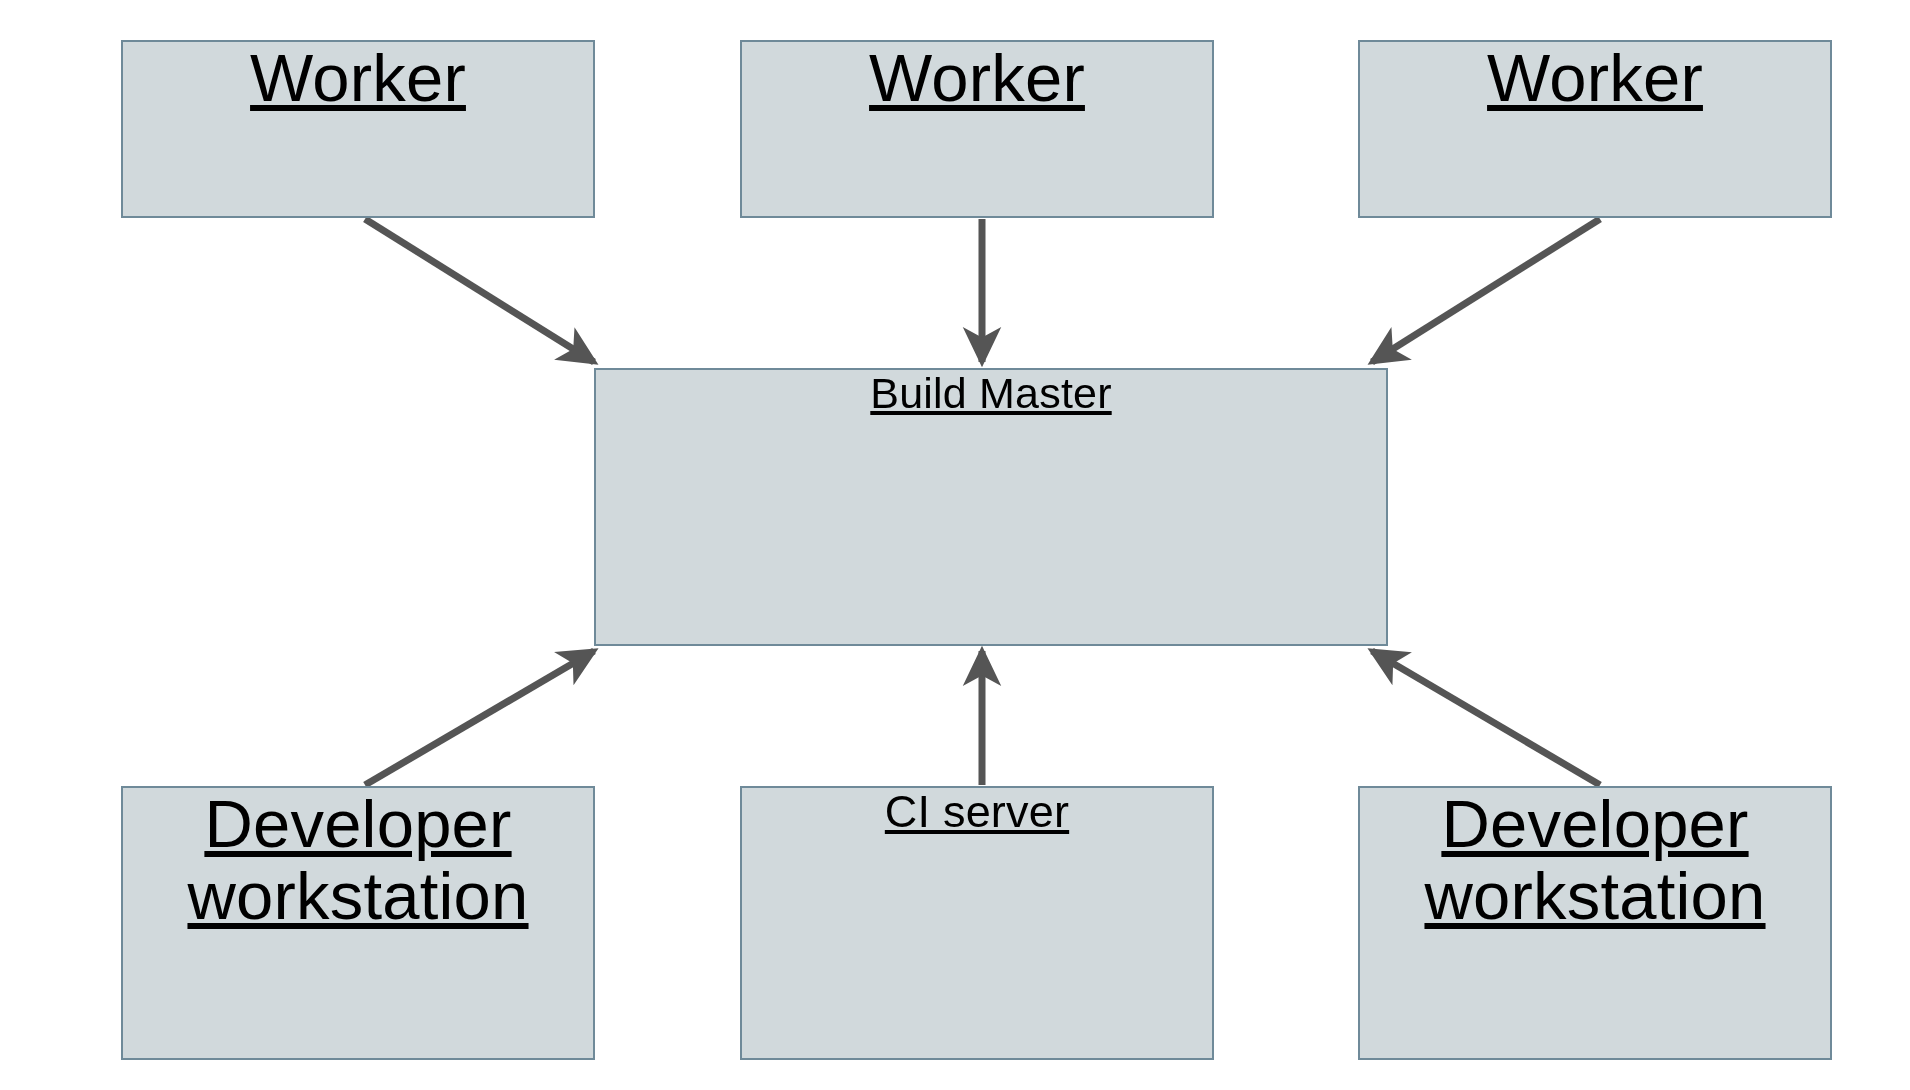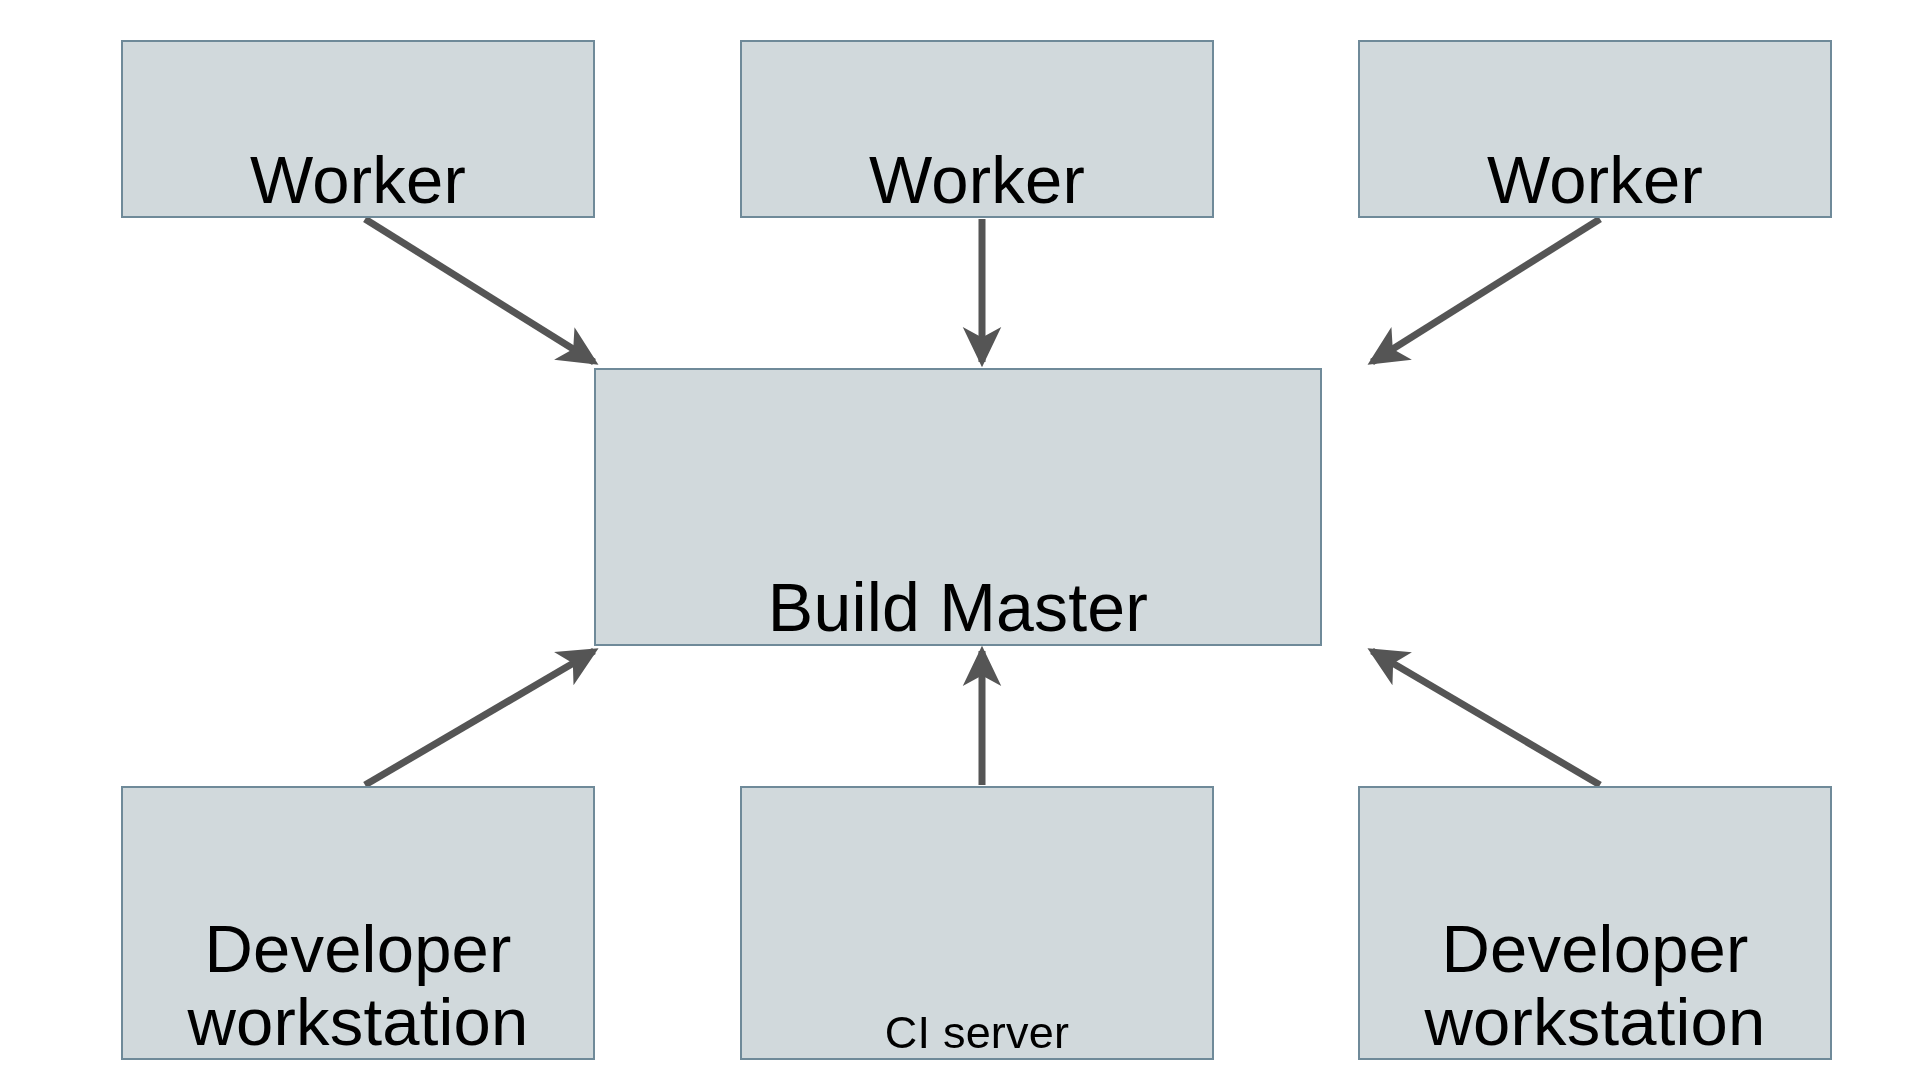--- a/index.html
+++ b/index.html
@@ -25,39 +25,40 @@
     width: 1910px;
     height: 1090px;
     pointer-events: none;
   }
   .node {
     position: absolute;
     box-sizing: border-box;
     background: #d1d9dc;
     border: 2px solid #6f8a99;
     display: flex;
-    align-items: flex-end;
+    align-items: flex-start;
     justify-content: center;
     text-align: center;
     color: #000000;
     line-height: 1.08;
     white-space: pre-line;
     letter-spacing: 0.2px;
+    text-decoration: underline;
   }
   .node-label {
     display: block;
     width: 100%;
     white-space: pre-line;
   }
   
   #node-worker-1 { left: 121px;  top: 40px;  width: 474px; height: 178px; font-size: 67px; }
   #node-worker-2 { left: 740px;  top: 40px;  width: 474px; height: 178px; font-size: 67px; }
   #node-worker-3 { left: 1358px; top: 40px;  width: 474px; height: 178px; font-size: 67px; }
   
-  #node-build-master { left: 594px; top: 368px; width: 728px; height: 278px; font-size: 68px; }
+  #node-build-master { left: 594px; top: 368px; width: 794px; height: 278px; font-size: 43px; }
   
   #node-dev-ws-1 { left: 121px;  top: 786px; width: 474px; height: 274px; font-size: 67px; }
   #node-ci-server { left: 740px;  top: 786px; width: 474px; height: 274px; font-size: 45px; }
   #node-dev-ws-2 { left: 1358px; top: 786px; width: 474px; height: 274px; font-size: 67px; }
 </style>
 </head>
 <body>
 
 <div id="canvas">
 

